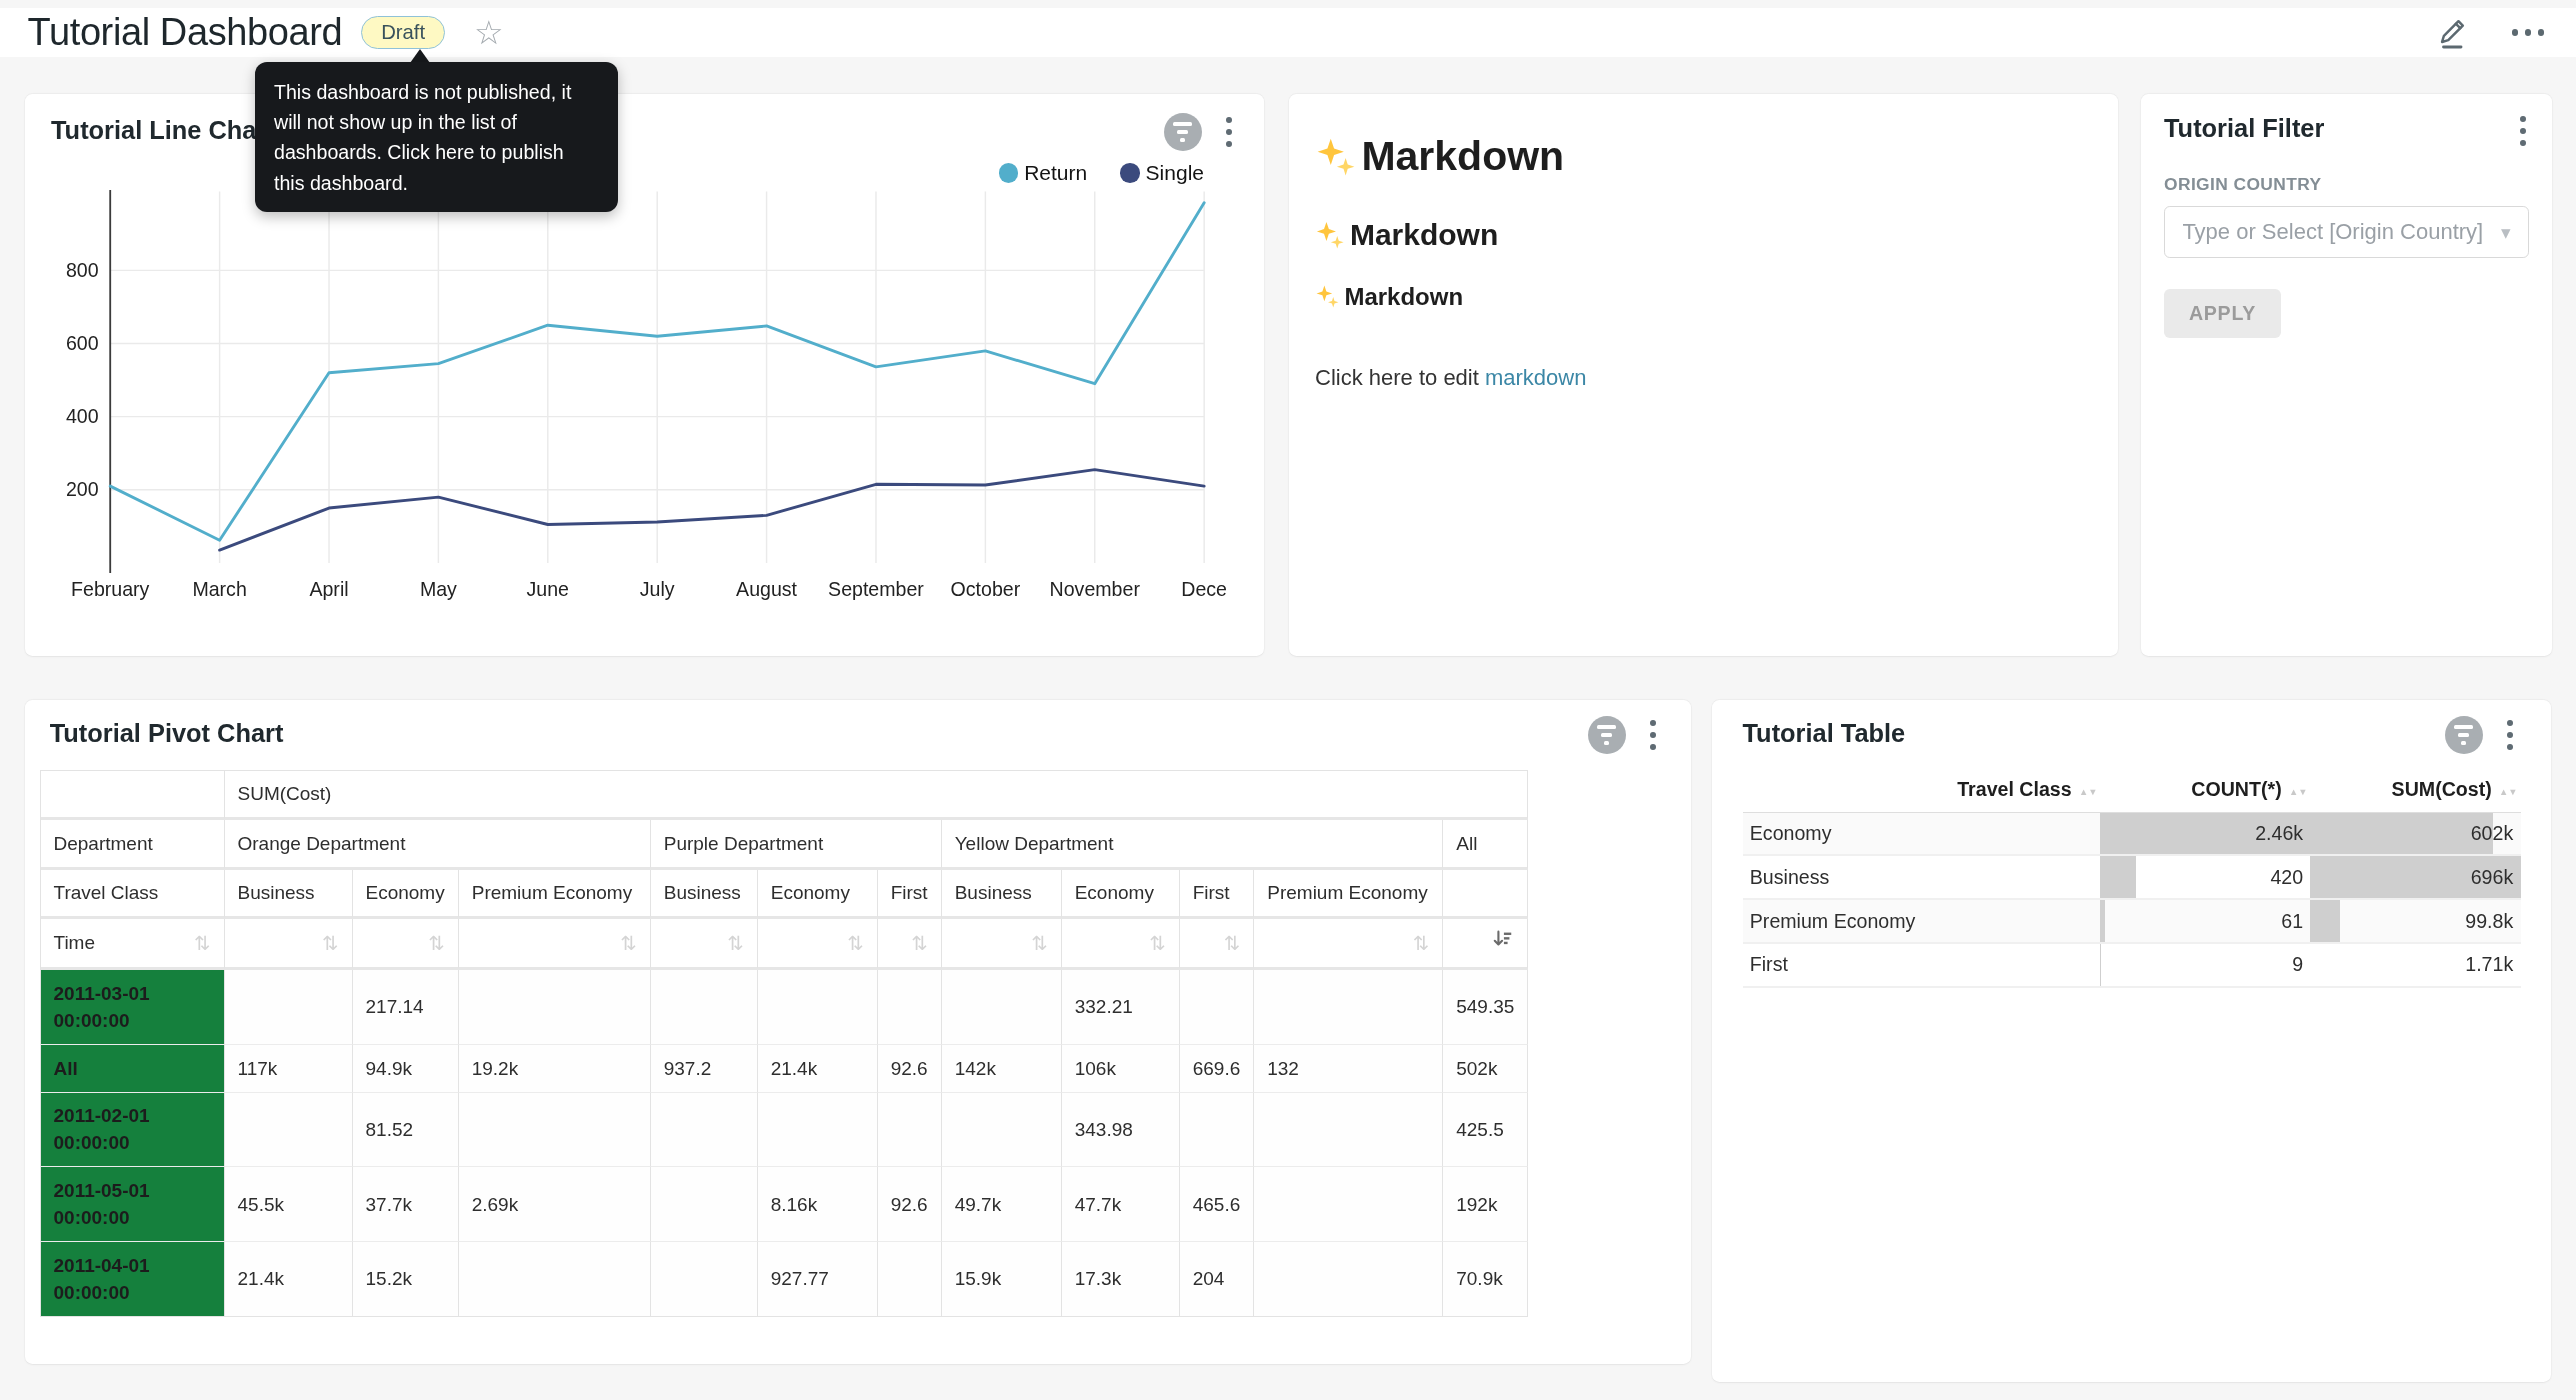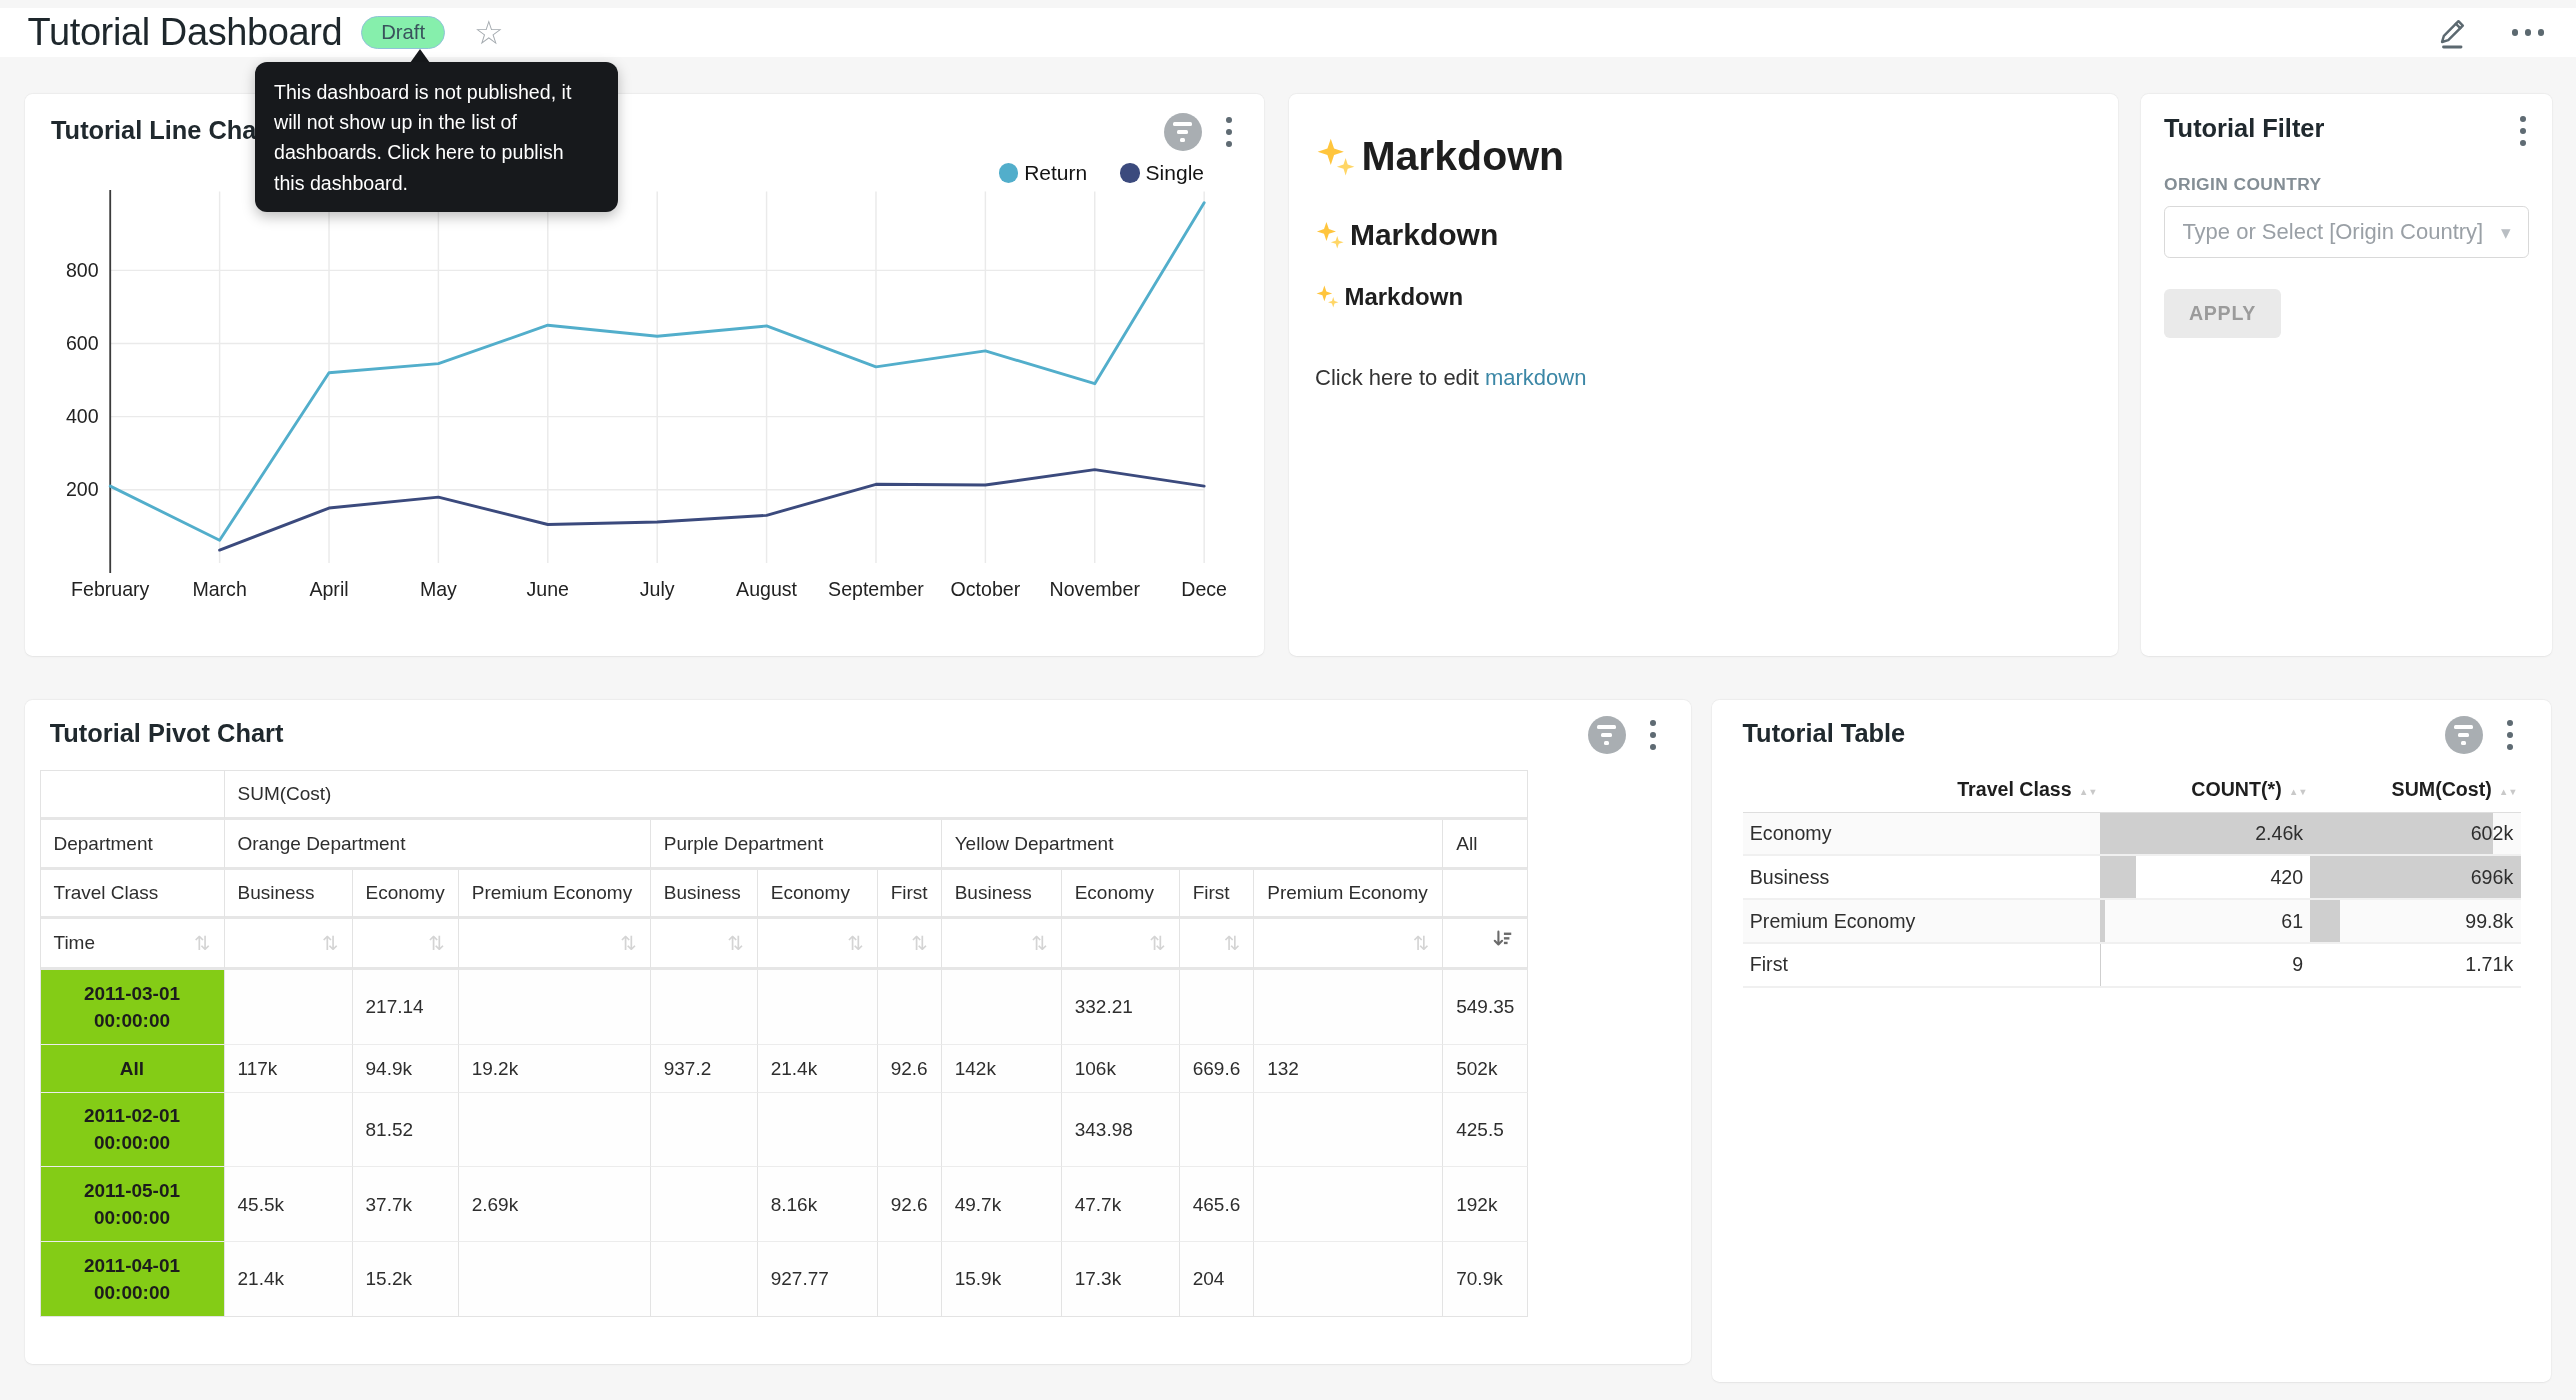--- a/index.html
+++ b/index.html
@@ -89,39 +89,39 @@
     margin-top:22px; border-collapse:separate; border-spacing:0; table-layout:fixed;
     font-size:19px; color:#2E2E2E;
     border-top:0.7px solid #E3E3E3; border-left:0.7px solid #E3E3E3;
   }
   #pivot-table th, #pivot-table td {
     border-right:0.7px solid #E3E3E3; border-bottom:0.7px solid #ECECEC;
     text-align:left; font-weight:400; padding:9.4px 13px; vertical-align:middle;
     background:#FEFEFE; line-height:1.45; overflow:hidden;
   }
   #pivot-table thead th { border-bottom:3.6px solid #E6E6E6; background:#FFF; }
-  #pivot-table tbody th { font-weight:700; color:#1C1C1C; background:#84cc16;text-align:center; }
+  #pivot-table tbody th { font-weight:700; color:#1C1C1C; background:#15803d; }
   #pivot-table tbody tr:last-child th, #pivot-table tbody tr:last-child td { border-bottom:0.7px solid #E3E3E3; }
   .sort { float:right; color:#D4D4D4; font-size:19.6px; }
   .sort-active { float:right; }
   
   #t-table { width:100%; border-collapse:collapse; margin-top:20.3px; font-size:19.6px; table-layout:fixed; }
   #t-table thead th { font-weight:700; color:#1E1E1E; padding:10.2px 2.9px; border-bottom:1.5px solid #DEDEDE; text-align:right; white-space:nowrap; }
   #t-table thead th.num { text-align:right; }
   #t-table td { padding:9.4px 7.3px; border-bottom:2.2px solid #F0F0F0; color:#2E2E2E; background-repeat:no-repeat; }
   #t-table td.num { text-align:right; }
   #t-table tbody tr:nth-child(odd) td { background-color:#FAFAFA; }
   .sort-caret { display:inline-flex; flex-direction:column; font-size:9.4px; color:#C9C9C9; line-height:0.8; margin-left:7.3px; vertical-align:middle; }
 </style>
 </head>
 <body>
 
 <div class="topbar">
   <div class="dash-title">Tutorial Dashboard</div>
-  <div class="draft-badge" id="draft-badge" style="background: #86efac; color: rgb(57, 82, 92);">Draft</div>
+  <div class="draft-badge" id="draft-badge" style="background: #fef9c3; color: rgb(57, 82, 92);">Draft</div>
   <div class="star">☆</div>
   <div class="topbar-right">
     <span style="display:inline-flex;">
       <svg width="32" height="35" viewBox="0 0 44 48">
         <g fill="none" stroke="#5C6970" stroke-width="3.4" stroke-linejoin="round" stroke-linecap="round">
           <path d="M29.5 8.5 l6 6 L15.5 34.5 l-8.5 2.5 2.5 -8.5 Z"></path>
           <path d="M26 12 l6 6"></path>
         </g>
         <rect x="7" y="42" width="28" height="4" rx="2" fill="#5C6970"></rect>
       </svg>

